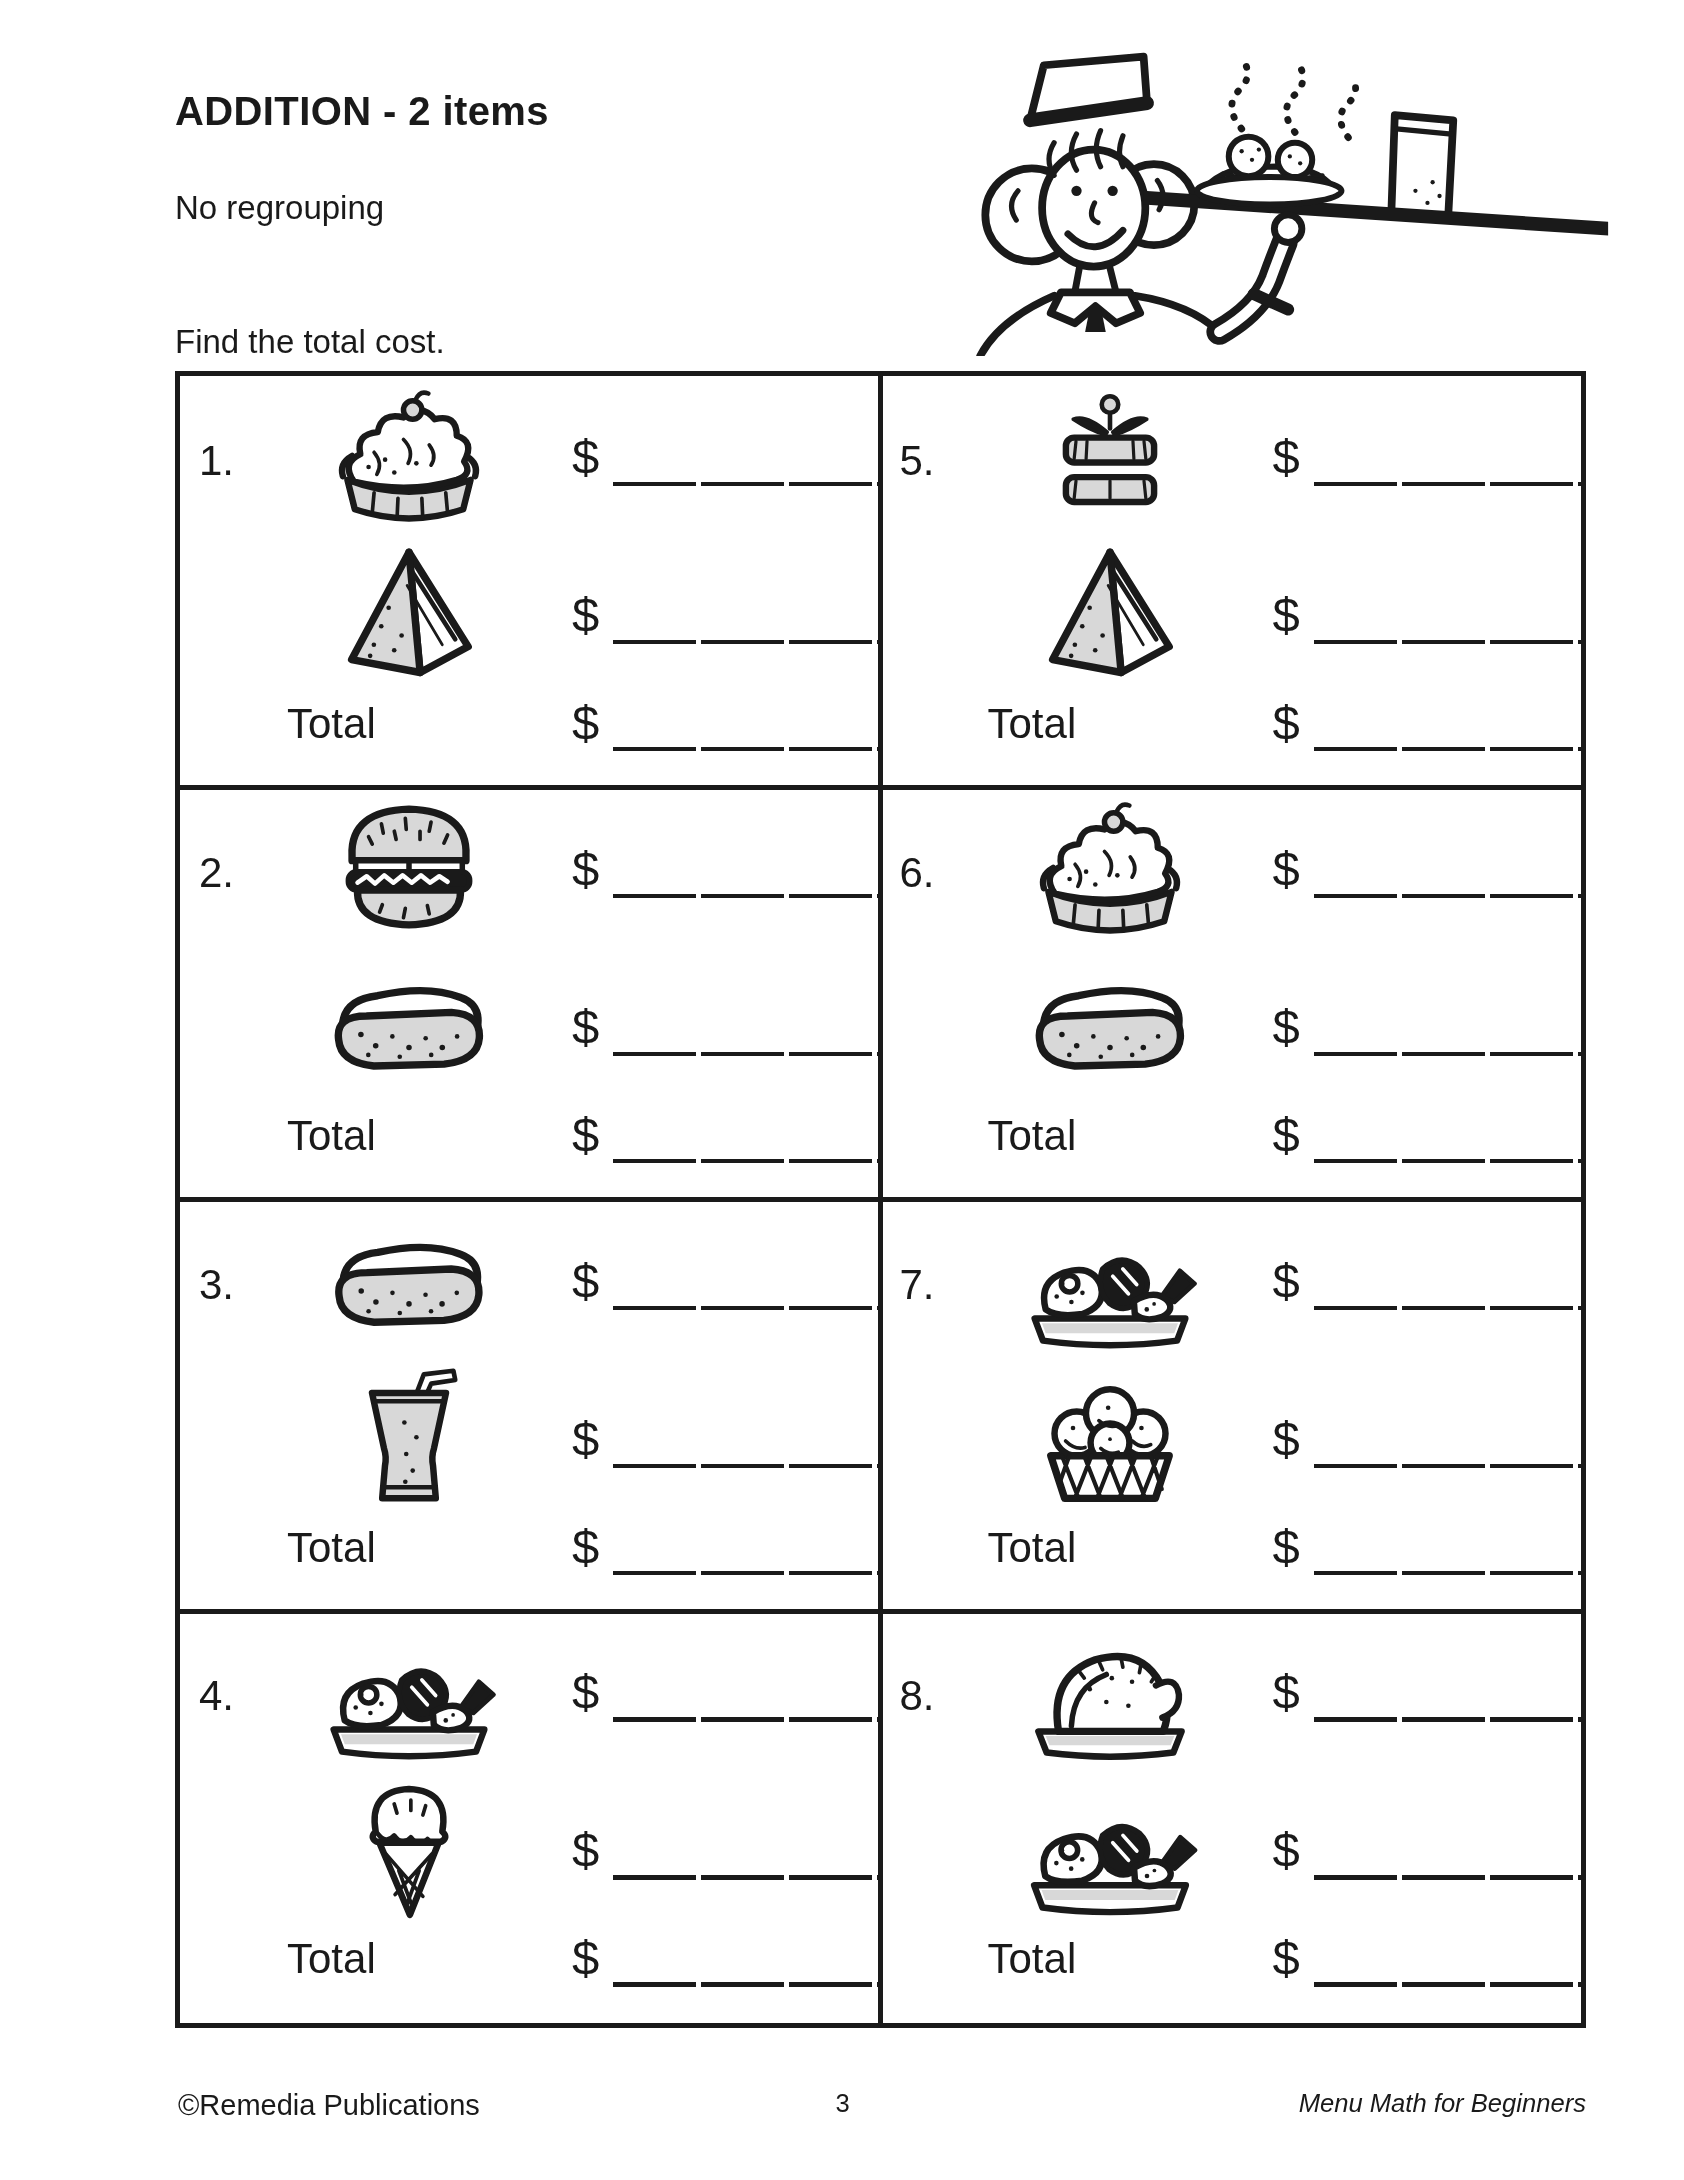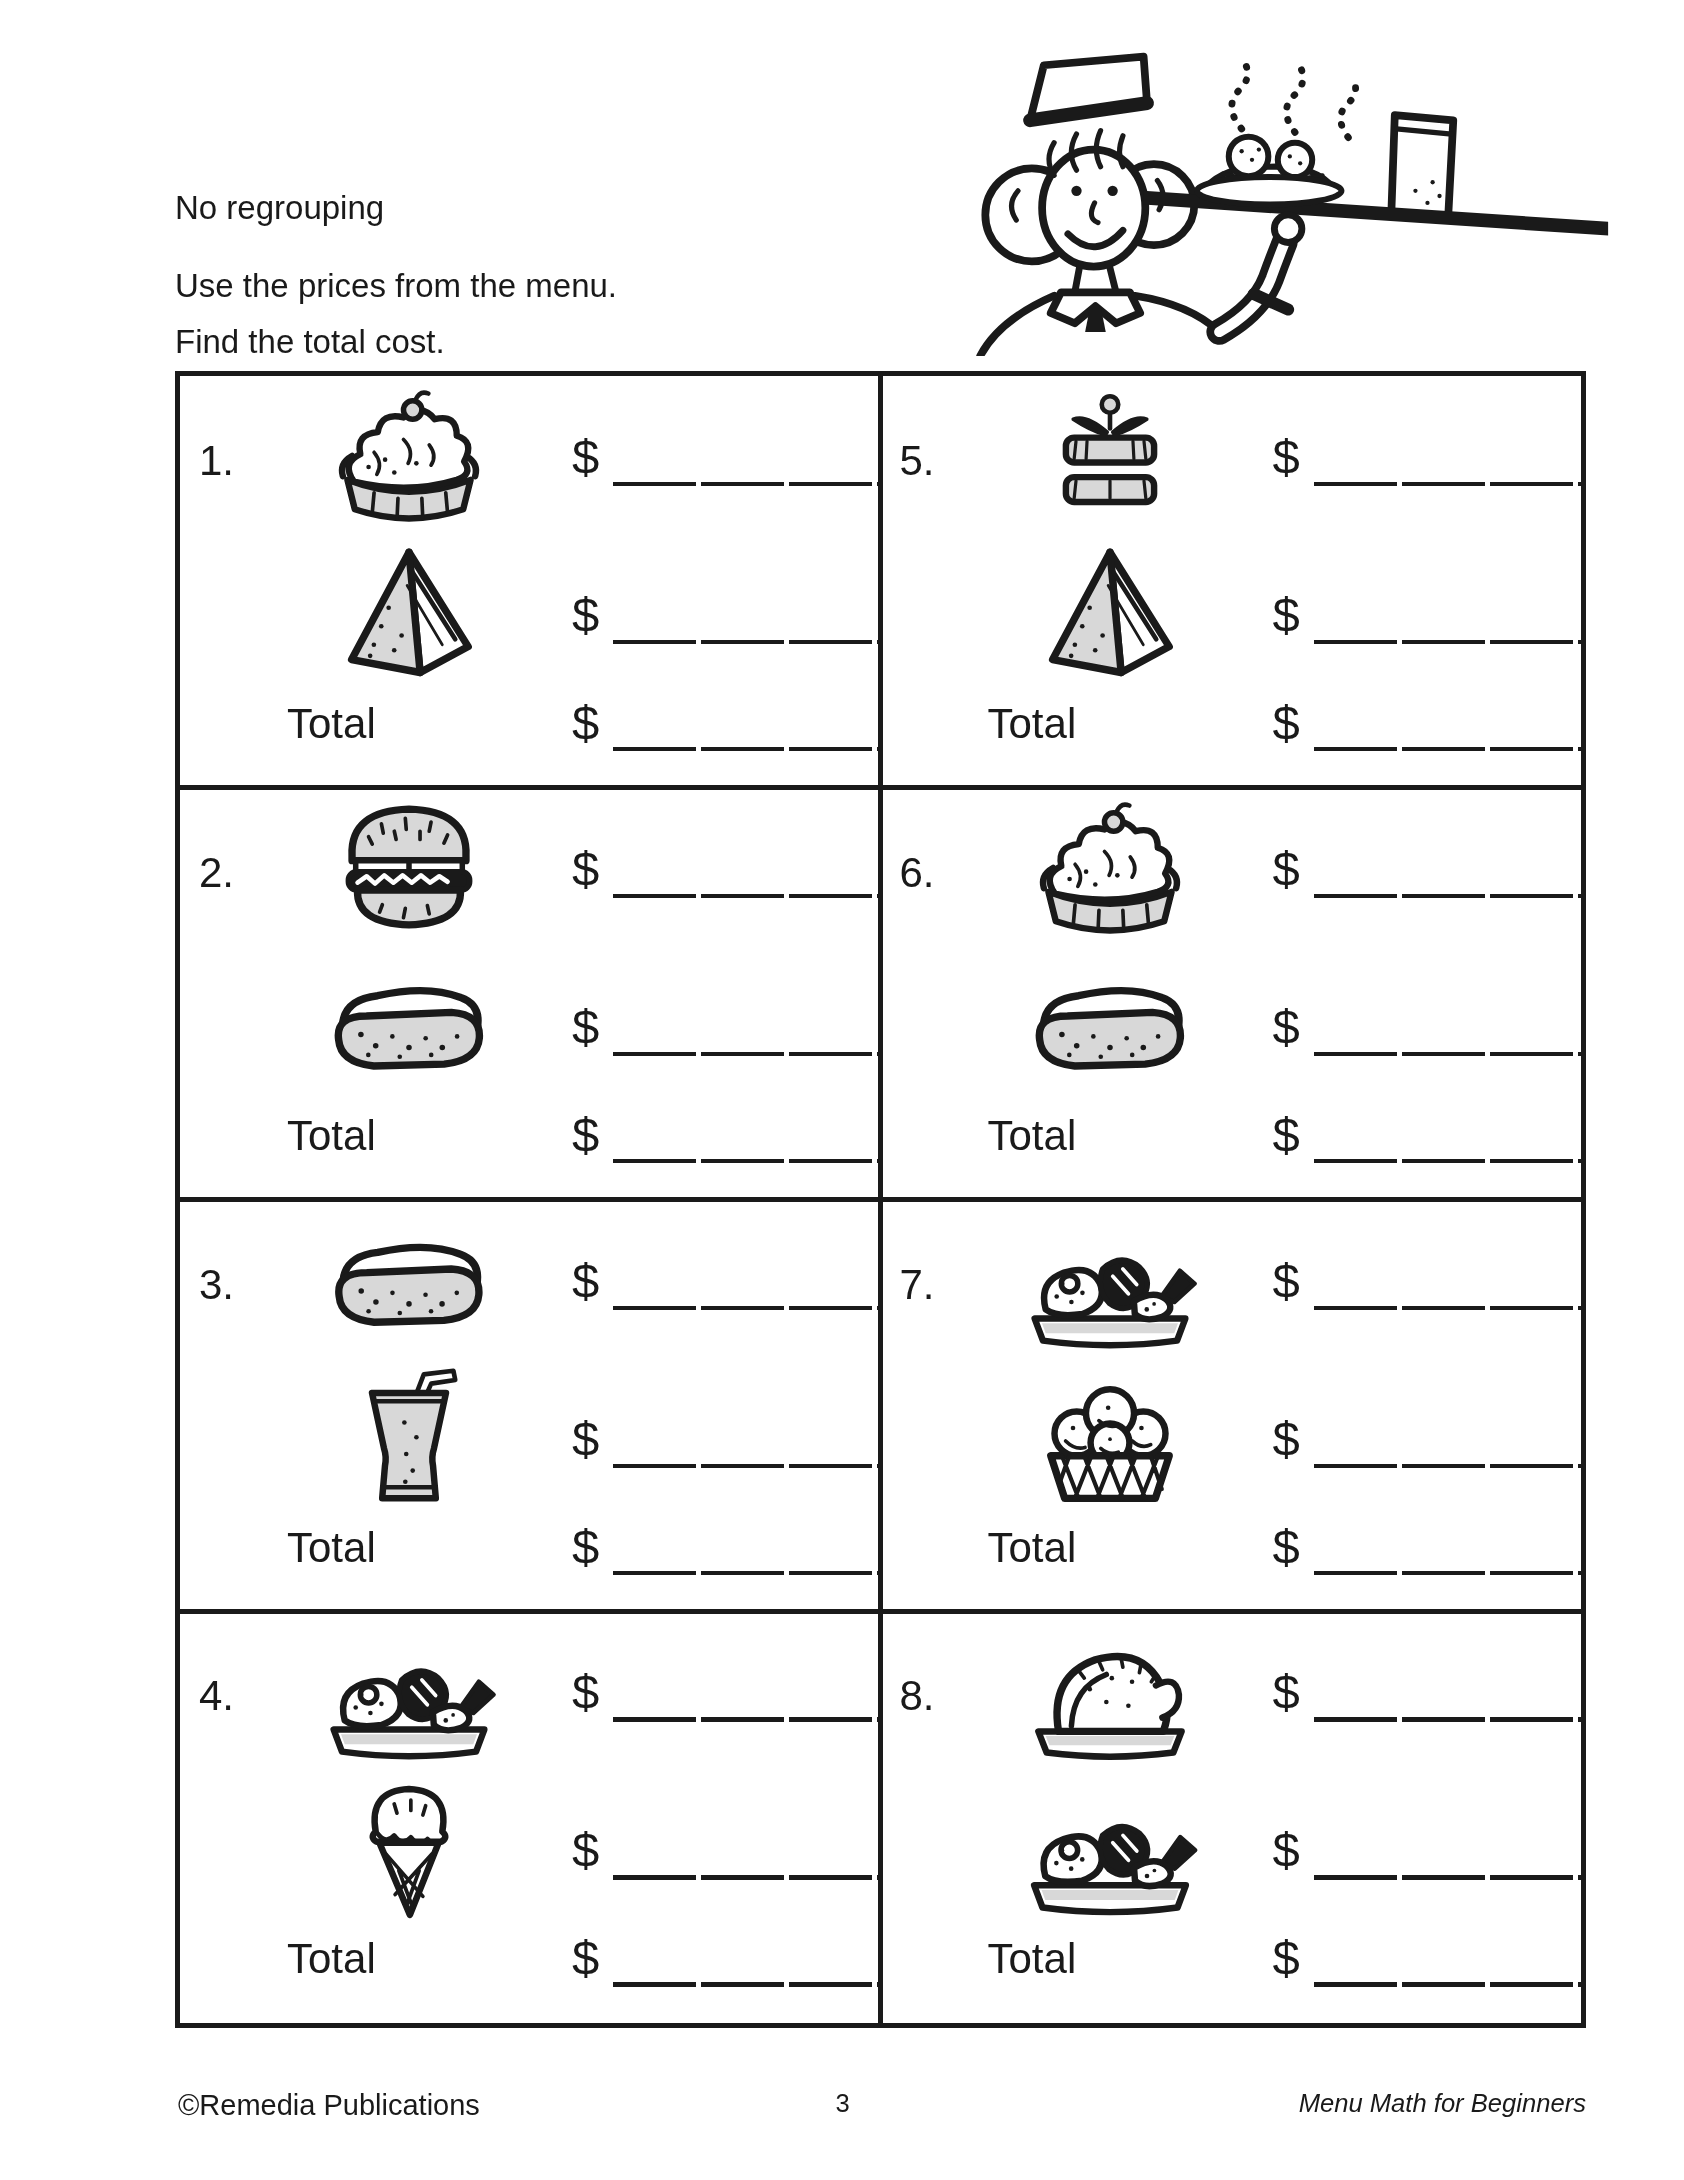--- a/index.html
+++ b/index.html
@@ -189,22 +189,22 @@
           <circle cx="124" cy="64" r="2.5"></circle>
           <circle cx="96" cy="86" r="2.5"></circle>
           <circle cx="120" cy="90" r="2.5"></circle>
         </g>
   </symbol>
  </defs>
 </svg>
 
 <div class="page">
 
+  <div class="title">ADDITION - 2 items</div>
   <div class="subtitle">No regrouping</div>
-  <div class="instr1">Use the prices from the menu.</div>
   <div class="instr2">Find the total cost.</div>
 
   <svg class="waitress" viewBox="0 0 760 372">
     <g stroke="#1a1a1a" stroke-width="9" stroke-linecap="round" stroke-linejoin="round" fill="none">
       <circle cx="74" cy="208" r="54" fill="#ffffff"></circle>
       <circle cx="216" cy="196" r="47" fill="#ffffff"></circle>
       <path d="M58,180 q-14,16 -2,34 M220,168 q12,16 2,34" stroke-width="6"></path>
       <ellipse cx="146" cy="200" rx="60" ry="68" fill="#ffffff"></ellipse>
       <path d="M100,124 q-12,20 0,38 M126,114 q-12,22 0,42 M154,110 q-10,22 0,42 M180,116 q-8,20 0,36" stroke-width="6"></path>
       <polygon points="72,98 88,34 204,24 208,78" fill="#ffffff"></polygon>

